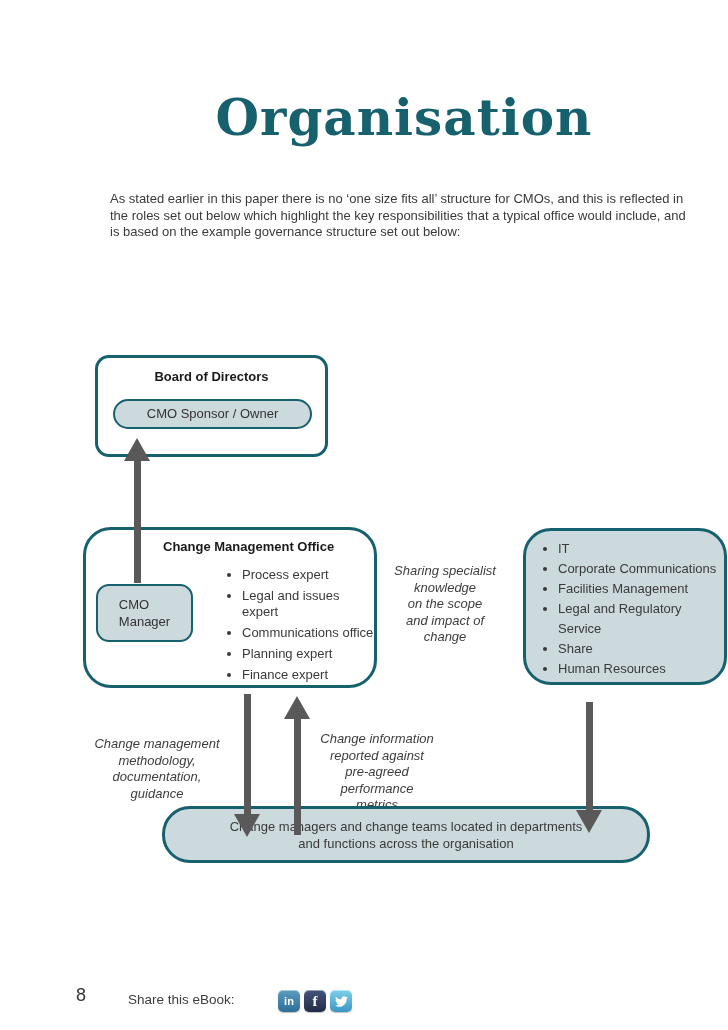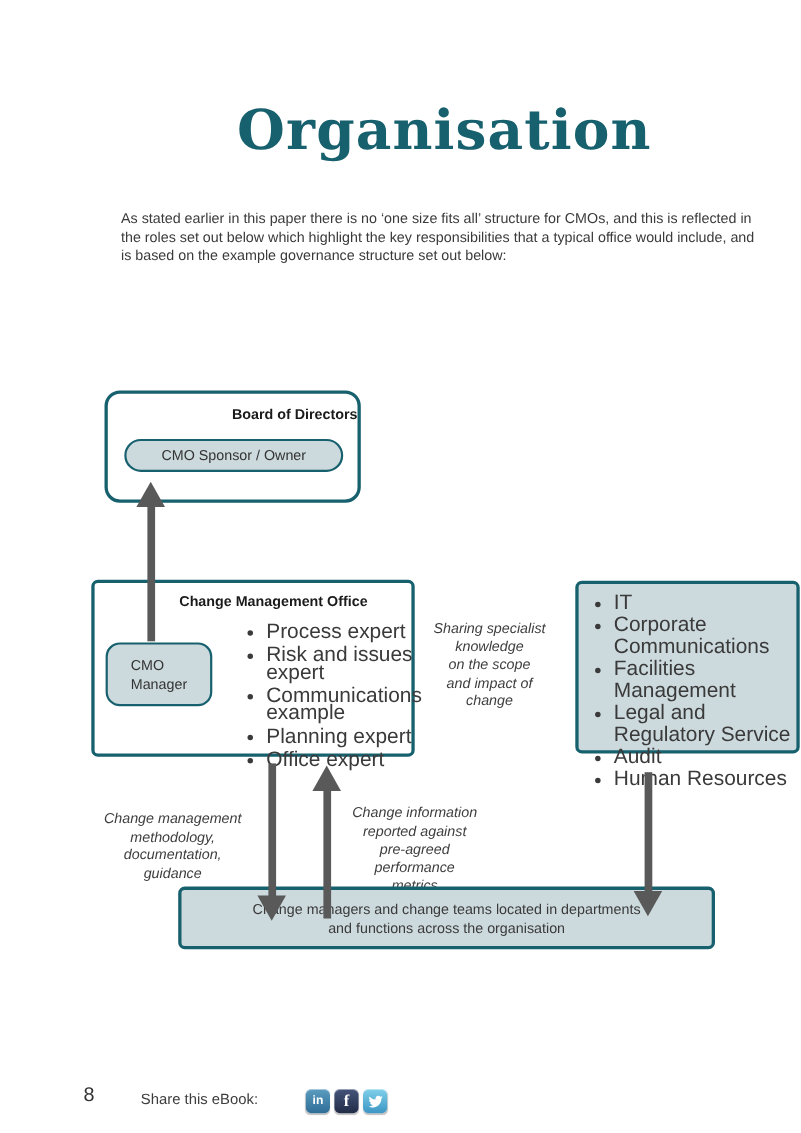--- a/index.html
+++ b/index.html
@@ -24,40 +24,40 @@
   .intro{
     position:absolute;top:191px;left:70px;width:576px;
     font-size:13px;line-height:16.5px;color:var(--text);
   }
   .diagram-heading{
     position:absolute;top:301px;left:70px;width:570px;
     text-align:center;font-size:13.5px;font-weight:700;color:#222;
   }
 
   
-  .box{position:absolute;border:3px solid var(--teal);border-radius:6px;background:#fff;z-index:2;}
+  .box{position:absolute;border:3px solid var(--teal);border-radius:28px;background:#fff;z-index:2;}
   .box.filled{background:var(--panel-fill);}
   .pill{
     position:absolute;background:var(--panel-fill);
     border:2px solid var(--teal);border-radius:15px;
     display:flex;align-items:center;justify-content:center;
     text-align:left;font-size:13px;color:#333;white-space:pre-line;
   }
   .box-title{font-weight:700;font-size:13px;color:#1a1a1a;white-space:nowrap;}
 
   
   .board-box{left:55px;top:355px;width:233px;height:102px;border-radius:14px;}
-  .board-title{position:absolute;top:11px;left:0;width:100%;text-align:right;}
+  .board-title{position:absolute;top:11px;left:0;width:100%;text-align:center;}
   .sponsor-pill{left:15px;top:41px;width:199px;height:30px;line-height:26px;}
 
   
   .cmo-box{left:43px;top:527px;width:294px;height:161px;}
   .cmo-title{position:absolute;top:9px;left:77px;}
   .manager-pill{left:10px;top:54px;width:97px;height:58px;border-radius:13px;line-height:17px;}
-  ul.blist{position:absolute;list-style:disc;color:#333;font-size:19px;}
+  ul.blist{position:absolute;list-style:disc;color:#333;font-size:13px;}
   ul.blist li{color:var(--text);}
   .experts{left:138px;top:37px;width:152px;padding-left:18px;}
   .experts li{line-height:16px;margin-bottom:5px;}
   .dept-box{left:483px;top:528px;width:204px;height:157px;}
   .dept-list{left:14px;top:8px;width:180px;padding-left:18px;position:absolute;}
   .dept-list li{line-height:20px;}
 
   
   .note{
     position:absolute;font-size:13px;line-height:16.5px;
@@ -114,40 +114,40 @@
     <div class="head up" style="left:84px;top:438px;"></div>
     <div class="shaft" style="left:94px;top:459px;height:124px;"></div>
   </div>
 
   <div class="box cmo-box">
     <div class="box-title cmo-title">Change Management Office</div>
     <div class="pill manager-pill">CMO
 Manager</div>
     <ul class="blist experts">
         <li>Process expert</li>
-        <li>Risk and issues expert</li>
-        <li>Communications example</li>
+        <li>Legal and issues expert</li>
+        <li>Communications office</li>
         <li>Planning expert</li>
-        <li>Office expert</li>
+        <li>Finance expert</li>
       </ul>
   </div>
 
   <div class="note sharing-note">Sharing specialist
 knowledge
 on the scope
 and impact of
 change</div>
 
   <div class="box filled dept-box">
     <ul class="blist dept-list">
         <li>IT</li>
         <li>Corporate Communications</li>
         <li>Facilities Management</li>
         <li>Legal and Regulatory Service</li>
-        <li>Audit</li>
+        <li>Share</li>
         <li>Human Resources</li>
       </ul>
   </div>
 
   <div class="arrow">
     <div class="shaft" style="left:204px;top:694px;height:122px;"></div>
     <div class="head down" style="left:194px;top:814px;"></div>
   </div>
 
   <div class="arrow">

